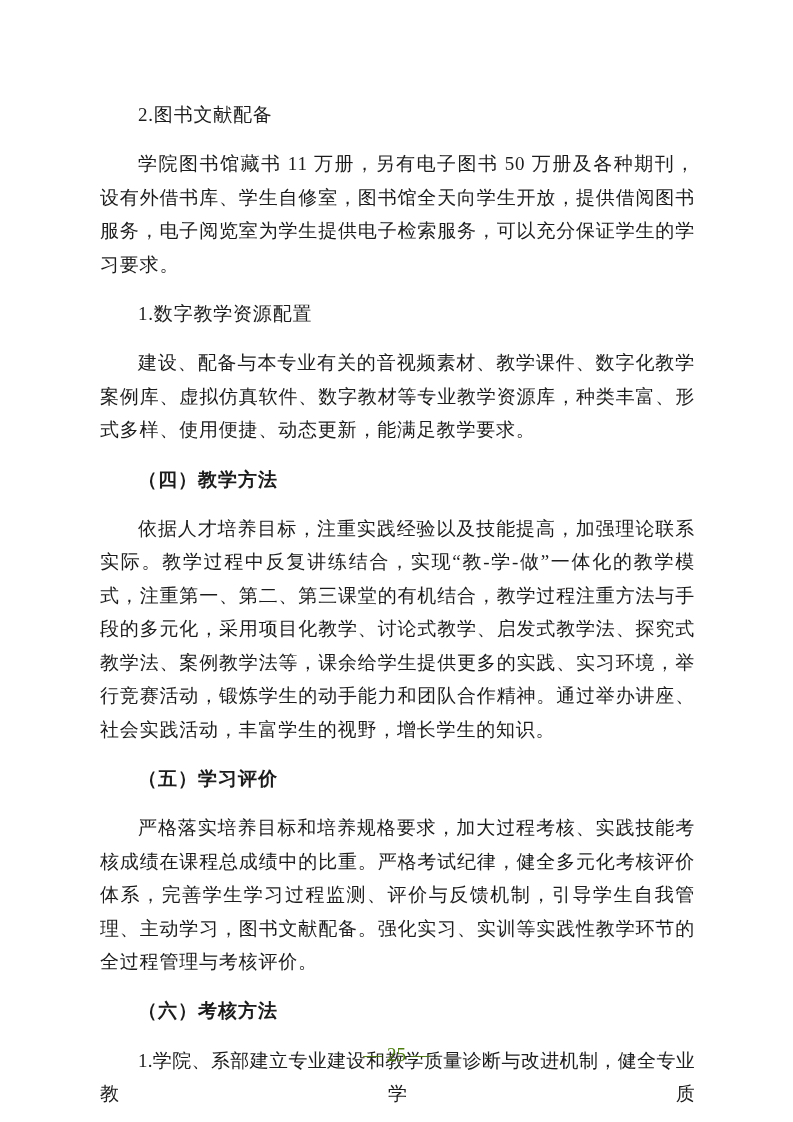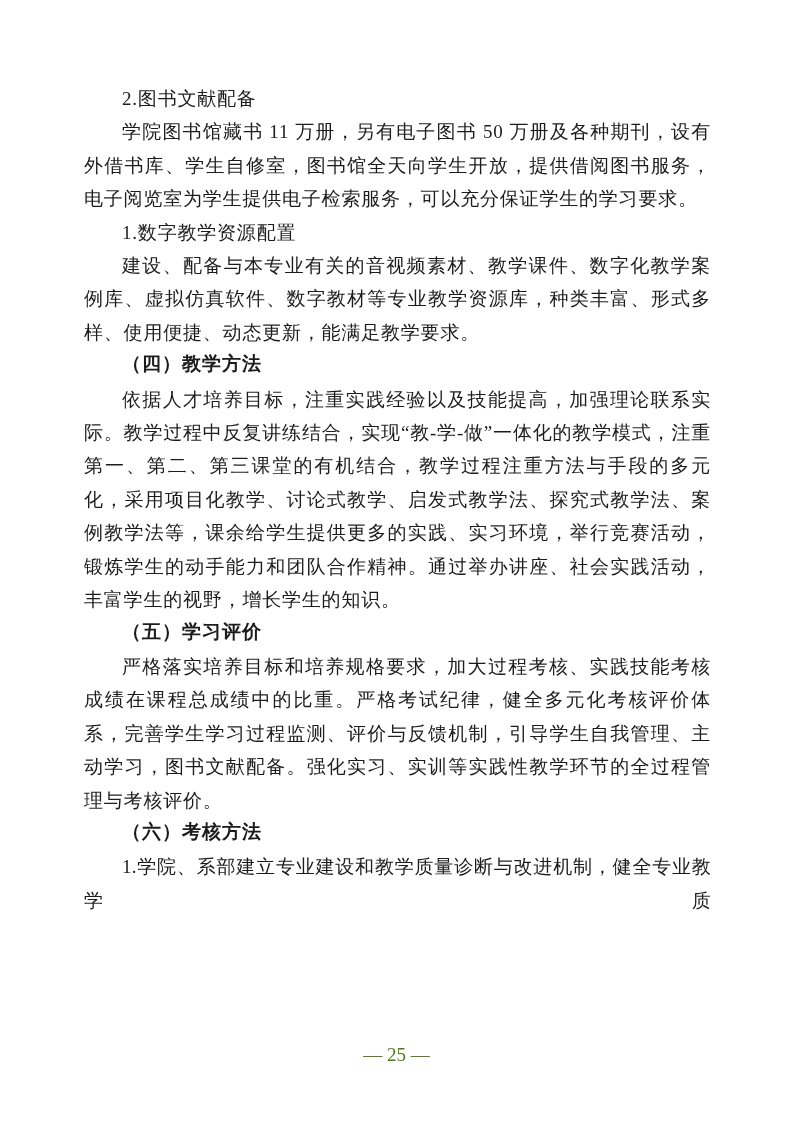--- a/index.html
+++ b/index.html
@@ -20,26 +20,26 @@
     position: absolute;
     left: 84px;
     top: 82px;
     width: 627px;
     font-size: 19px;
     line-height: 33.4px;
     text-align: justify;
     letter-spacing: 0.8px;
   }
   .content p {
-    margin: 0;
+    margin: 16px;
     text-indent: 2em;
   }
   .section-heading {
     font-weight: 700;
-    font-family: Liberation Mono, monospace;
+    font-family: Liberation Serif, serif;
     font-size: 19px;
     letter-spacing: 1px;
   }
   .cutoff {
     text-align-last: justify;
     letter-spacing: 0.2px;
   }
   .footer {
     position: absolute;
     left: 0;

